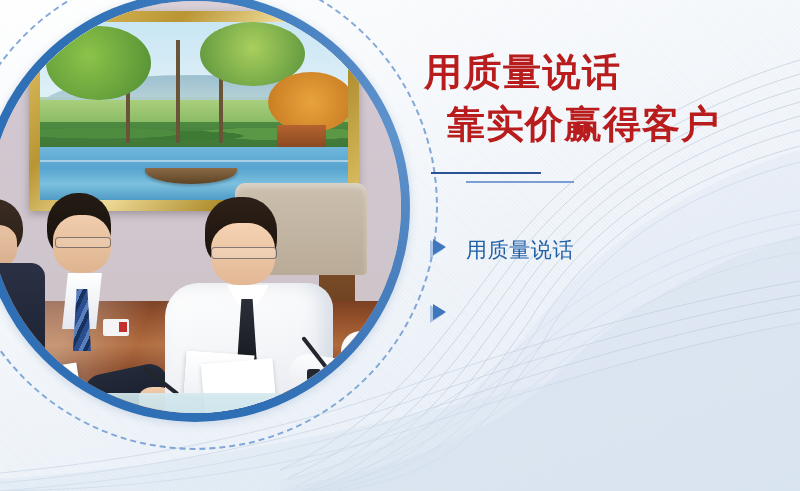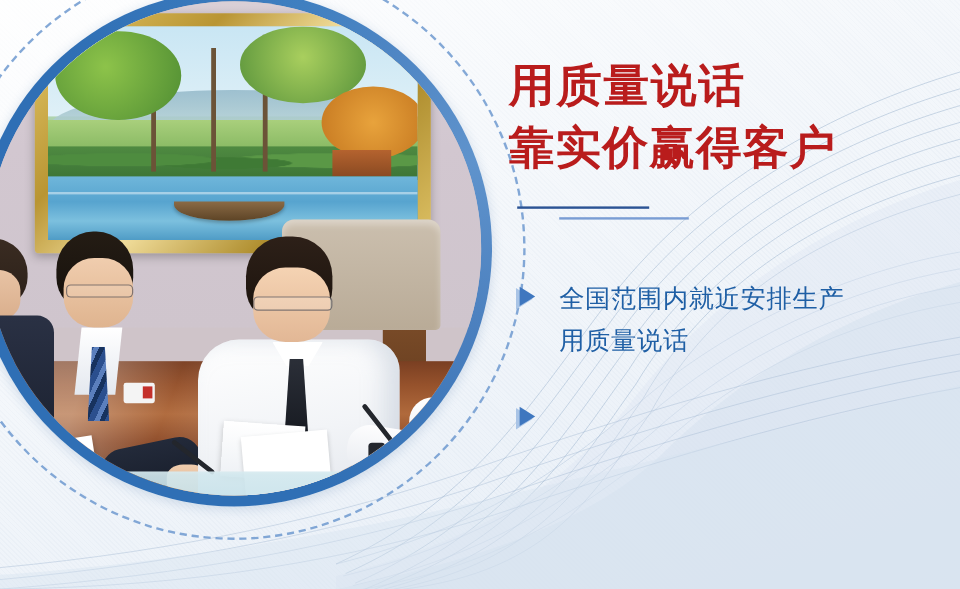--- a/index.html
+++ b/index.html
@@ -279,21 +279,21 @@
   }
   .headline-line {
     display: block;
     color: #b91c1c;
     font-size: 38px;
     font-weight: 700;
     letter-spacing: 1.5px;
     line-height: 52px;
     white-space: nowrap;
   }
-  .headline-line.l2 { letter-spacing: 1px; }
+  .headline-line.l2 { letter-spacing: 1px; margin-left: 23px; }
 
   .divider {
     position: absolute;
     left: 4px;
     top: 172px;
     width: 180px;
     height: 14px;
   }
   .divider .d1 {
     position: absolute; left: 3px; top: 0; width: 110px; height: 2px;
@@ -468,21 +468,20 @@
       <span class="d2"></span>
     </div>
 
     <div class="bullets">
 
       <div class="bullet">
         <span class="bullet-marker">
           <span class="tri-shadow"></span>
           <span class="tri-main"></span>
         </span>
-        <span class="bullet-text">全国范围内就近安排生产</span>
         <span class="bullet-text">用质量说话</span>
       </div>
 
       <div class="bullet">
         <span class="bullet-marker">
           <span class="tri-shadow"></span>
           <span class="tri-main"></span>
         </span>
       </div>
 

